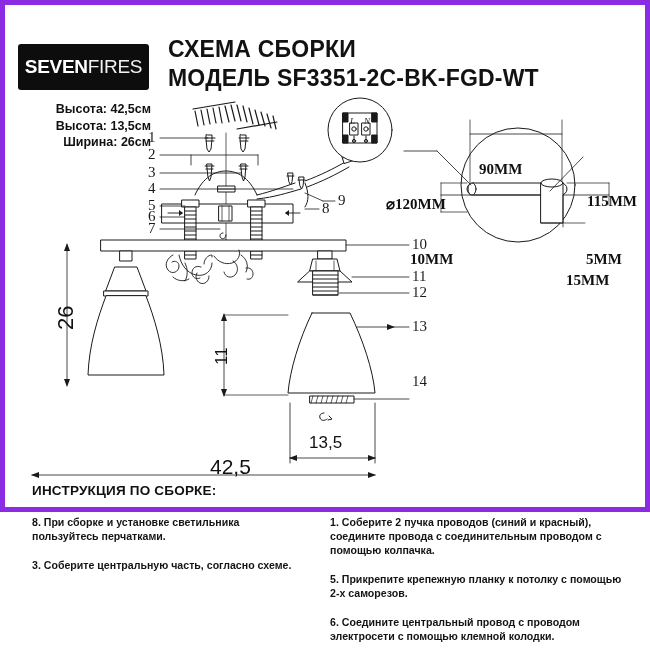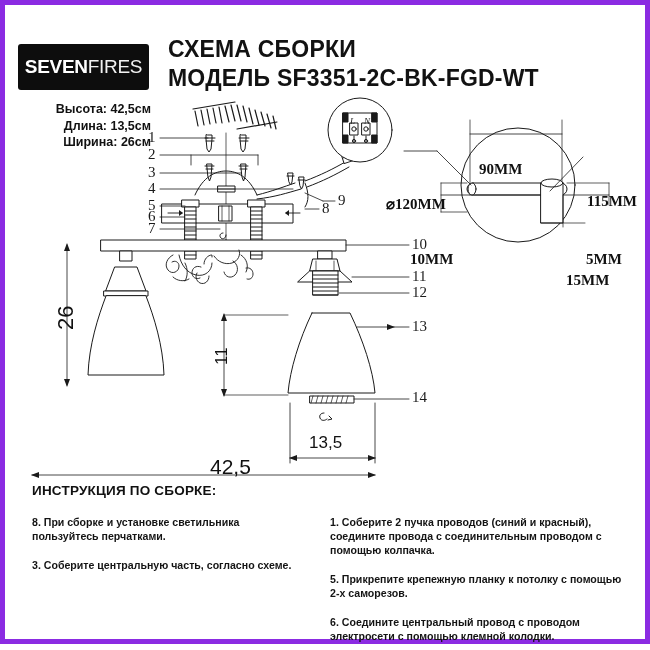--- a/index.html
+++ b/index.html
@@ -4,21 +4,21 @@
 <style>
   html,body{margin:0;padding:0;}
   body{
     width:650px;height:650px;
     background:#ffffff;
     font-family:"Liberation Sans", sans-serif;
     overflow:hidden;
   }
   #page{
     position:relative;
-    width:650px;height:644px;
+    width:650px;height:512px;
     box-sizing:border-box;
     border:5px solid #8b2be2;
     background:#ffffff;
   }
   .inner{
     position:absolute;
     left:0;top:0;right:0;bottom:0;
     background:#fff;
   }
 
@@ -95,21 +95,21 @@
 
 <div id="page">
   <div class="inner">
 
     <div class="logo-box">
       <div class="logo-text"><span class="logo-a">SEVEN</span><span class="logo-b">FIRES</span></div>
     </div>
 
     <div class="specs">
       <div>Высота: 42,5см</div>
-      <div>Длина: 13,5см</div>
+      <div>Высота: 13,5см</div>
       <div>Ширина: 26см</div>
     </div>
 
     <div class="title">
       <div>СХЕМА СБОРКИ</div>
       <div>МОДЕЛЬ SF3351-2C-BK-FGD-WT</div>
     </div>
 
     <svg width="650" height="650" style="position:absolute;left:0;top:0;" viewBox="0 0 650 650">
       <g fill="none" stroke="#1a1a1a" stroke-width="1" stroke-linecap="round" stroke-linejoin="round">
@@ -398,21 +398,21 @@
     <div class="callout" style="left:143px;top:192px;">5</div>
     <div class="callout" style="left:143px;top:203px;">6</div>
     <div class="callout" style="left:143px;top:215px;">7</div>
     <div class="callout" style="left:317px;top:195px;">8</div>
     <div class="callout" style="left:333px;top:187px;">9</div>
 
     <div class="callout" style="left:407px;top:231px;">10</div>
     <div class="callout" style="left:407px;top:263px;">11</div>
     <div class="callout" style="left:407px;top:279px;">12</div>
     <div class="callout" style="left:407px;top:313px;">13</div>
-    <div class="callout" style="left:407px;top:384px;">14</div>
+    <div class="callout" style="left:407px;top:368px;">14</div>
 
     <div class="callout" style="left:345px;top:111px;font-size:9px;font-style:italic;">L</div>
     <div class="callout" style="left:359px;top:111px;font-size:9px;font-style:italic;">N</div>
 
     <div class="dim vtext" style="left:48px;top:325px;font-size:22px;">26</div>
     <div class="dim vtext" style="left:207px;top:360px;font-size:17px;">11</div>
     <div class="dim" style="left:205px;top:450px;font-size:21px;">42,5</div>
     <div class="dim" style="left:304px;top:428px;font-size:17px;">13,5</div>
 
     <div class="dimmm" style="left:381px;top:142px;">⌀120MM</div>

